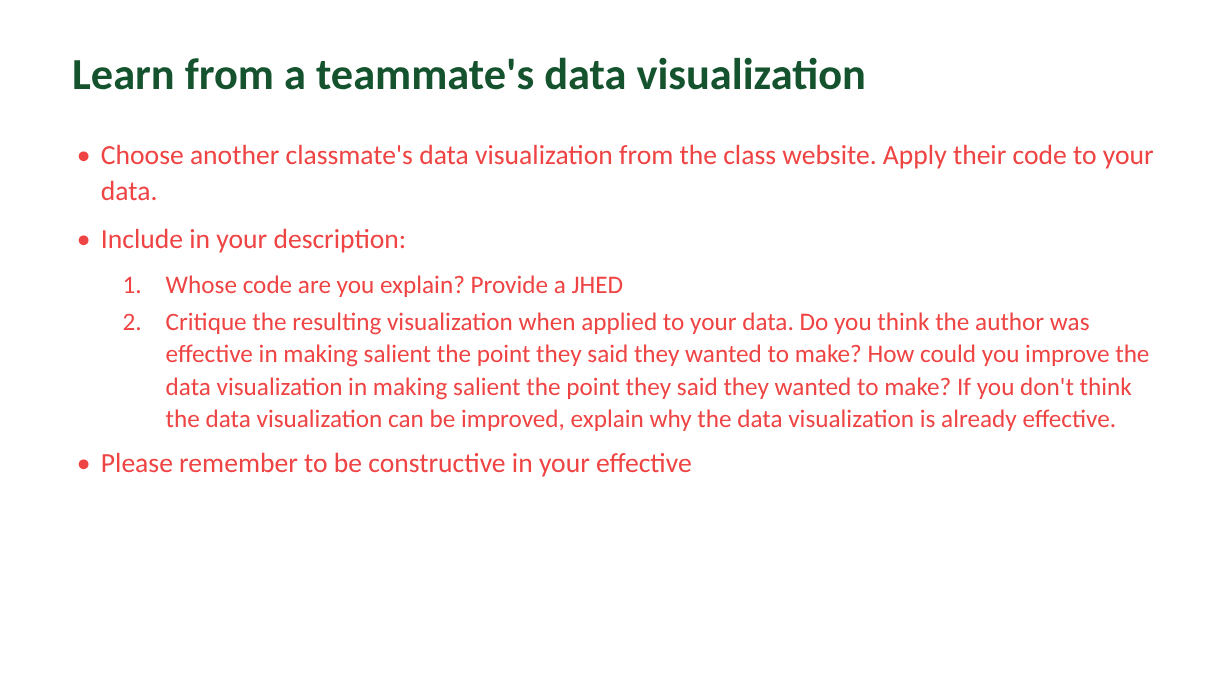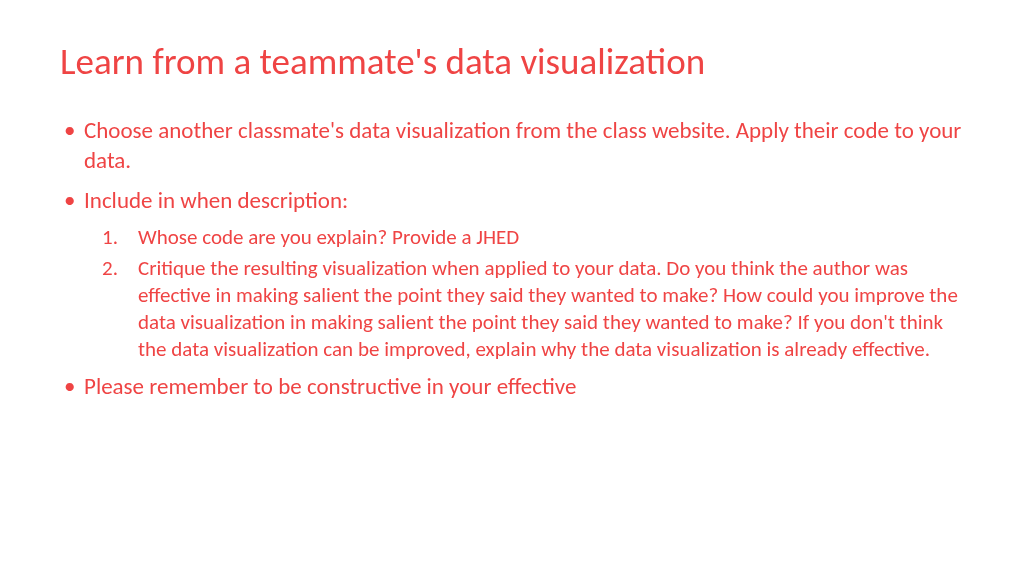--- a/index.html
+++ b/index.html
@@ -11,22 +11,22 @@
       width: 1024px;
       height: 576px;
       background: #ffffff;
       font-family: Calibri, 'Segoe UI', Arial, sans-serif;
       color: #000000;
       padding: 40px 60px 40px 60px;
       overflow: hidden;
     }
     .title {
       font-size: 37px;
-      font-weight: 400;
-      color: #ef4444;
+      font-weight: 700;
+      color: #14532d;
       margin-bottom: 32px;
       line-height: 1.2;
     }
     .bullet-list {
       list-style: none;
       font-size: 23px;
       color: #ef4444;
       line-height: 1.3;
     }
     .bullet-list > li {
@@ -64,21 +64,21 @@
 </head>
 <body>
 
 <h1 class="title">Learn from a teammate's data visualization</h1>
 
 <ul class="bullet-list">
   <li>
     <span>Choose another classmate's data visualization from the class website. Apply their code to your data.</span>
   </li>
   <li>
-    <span>Include in when description:</span>
+    <span>Include in your description:</span>
     <ol class="numbered-list">
       <li>
         <span>Whose code are you explain? Provide a JHED</span>
       </li>
       <li>
         <span>Critique the resulting visualization when applied to your data. Do you think the author was effective in making salient the point they said they wanted to make? How could you improve the data visualization in making salient the point they said they wanted to make? If you don't think the data visualization can be improved, explain why the data visualization is already effective.</span>
       </li>
     </ol>
   </li>
   <li>

